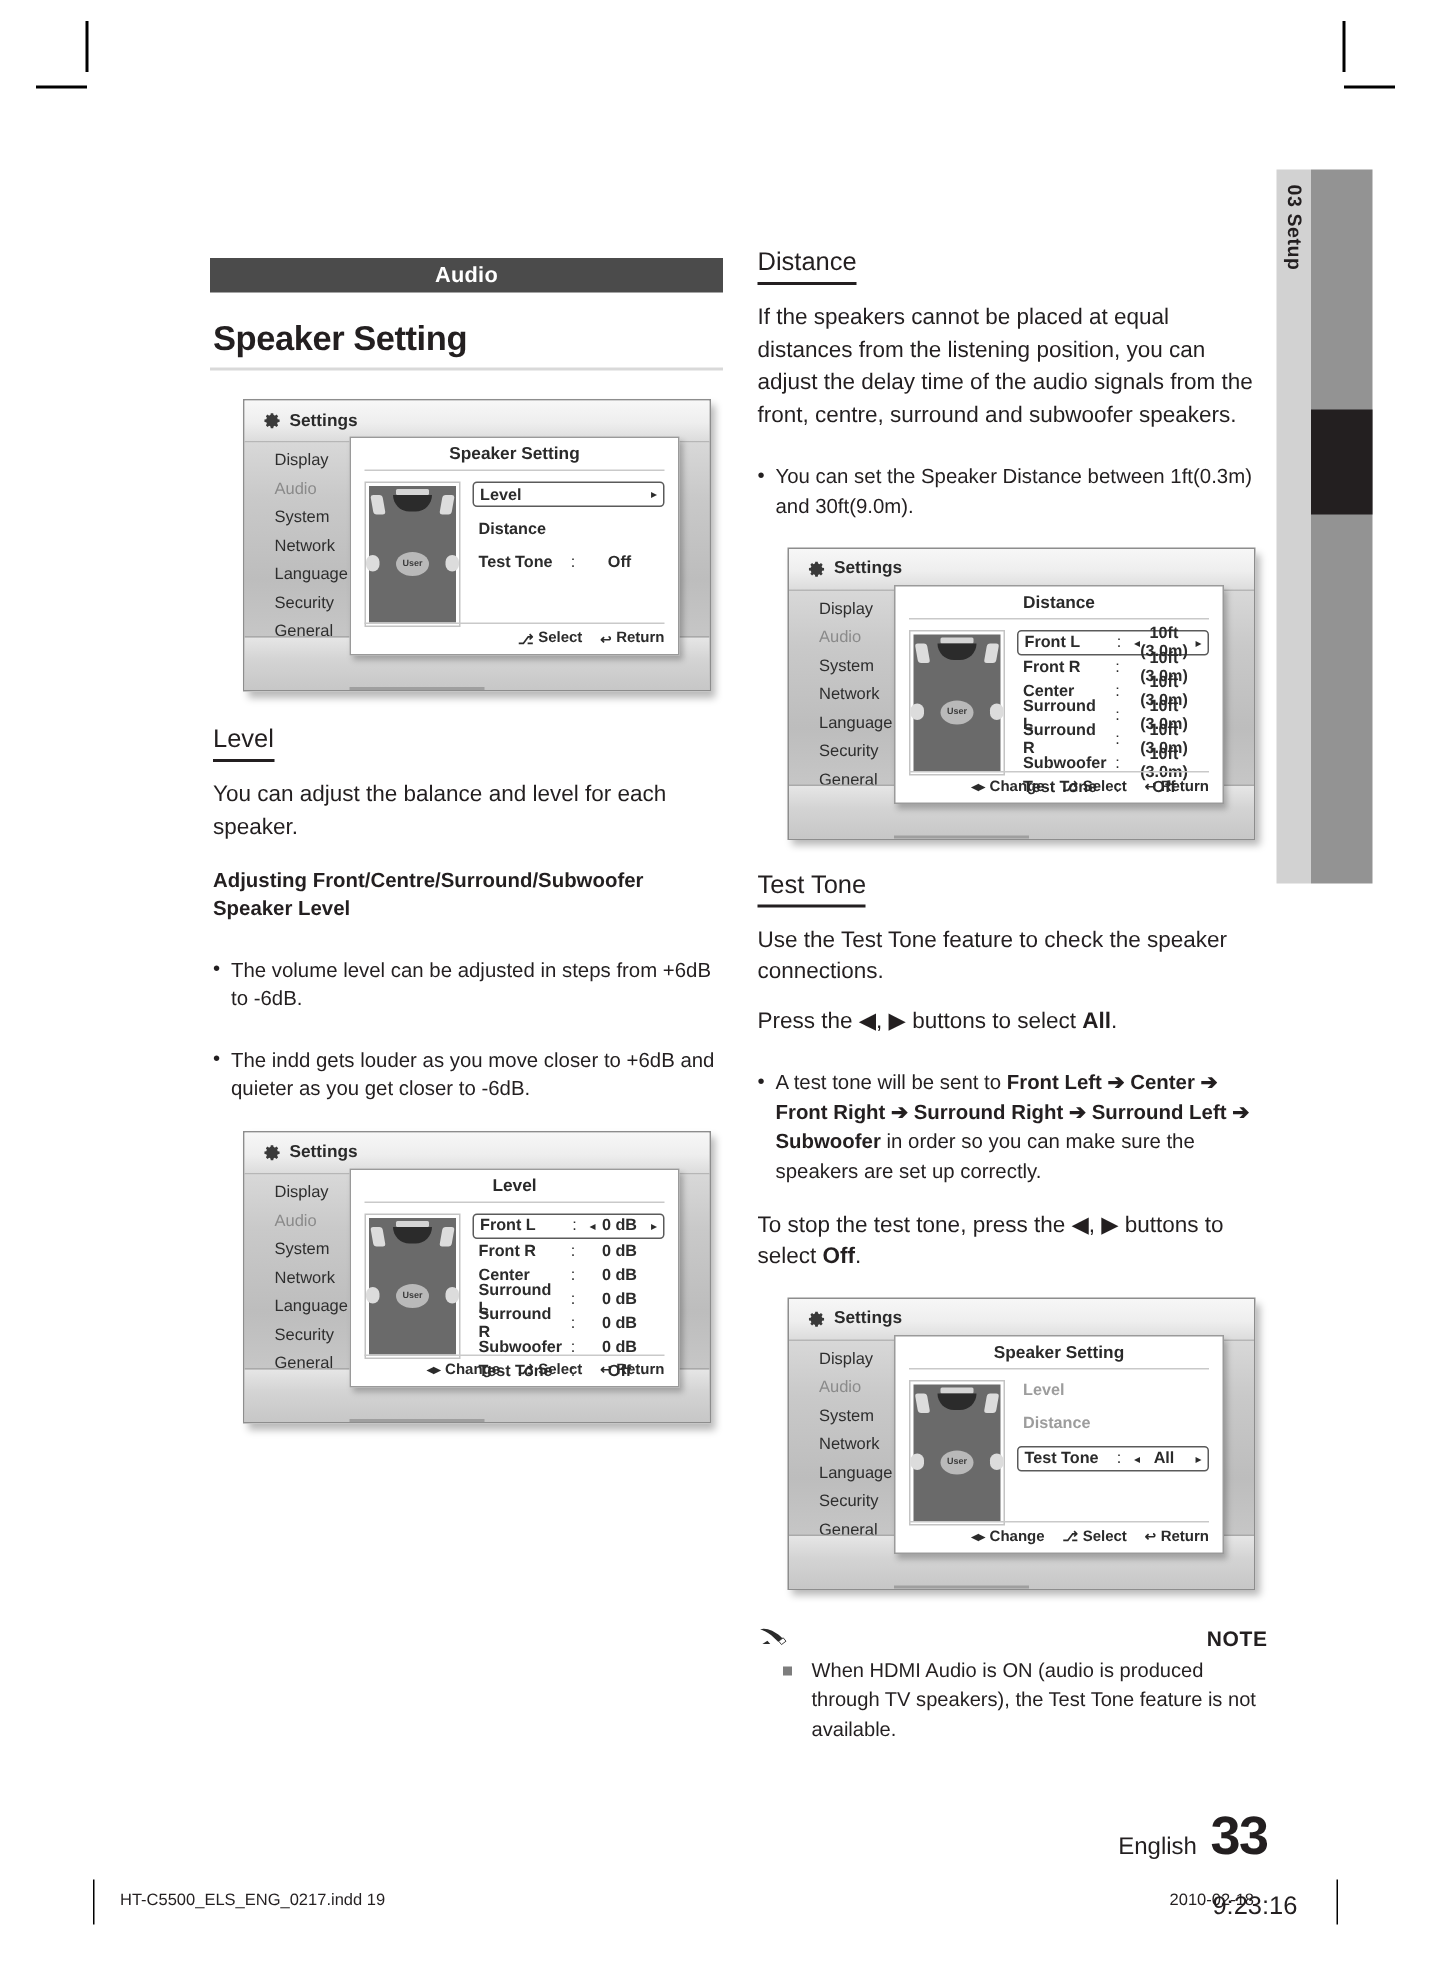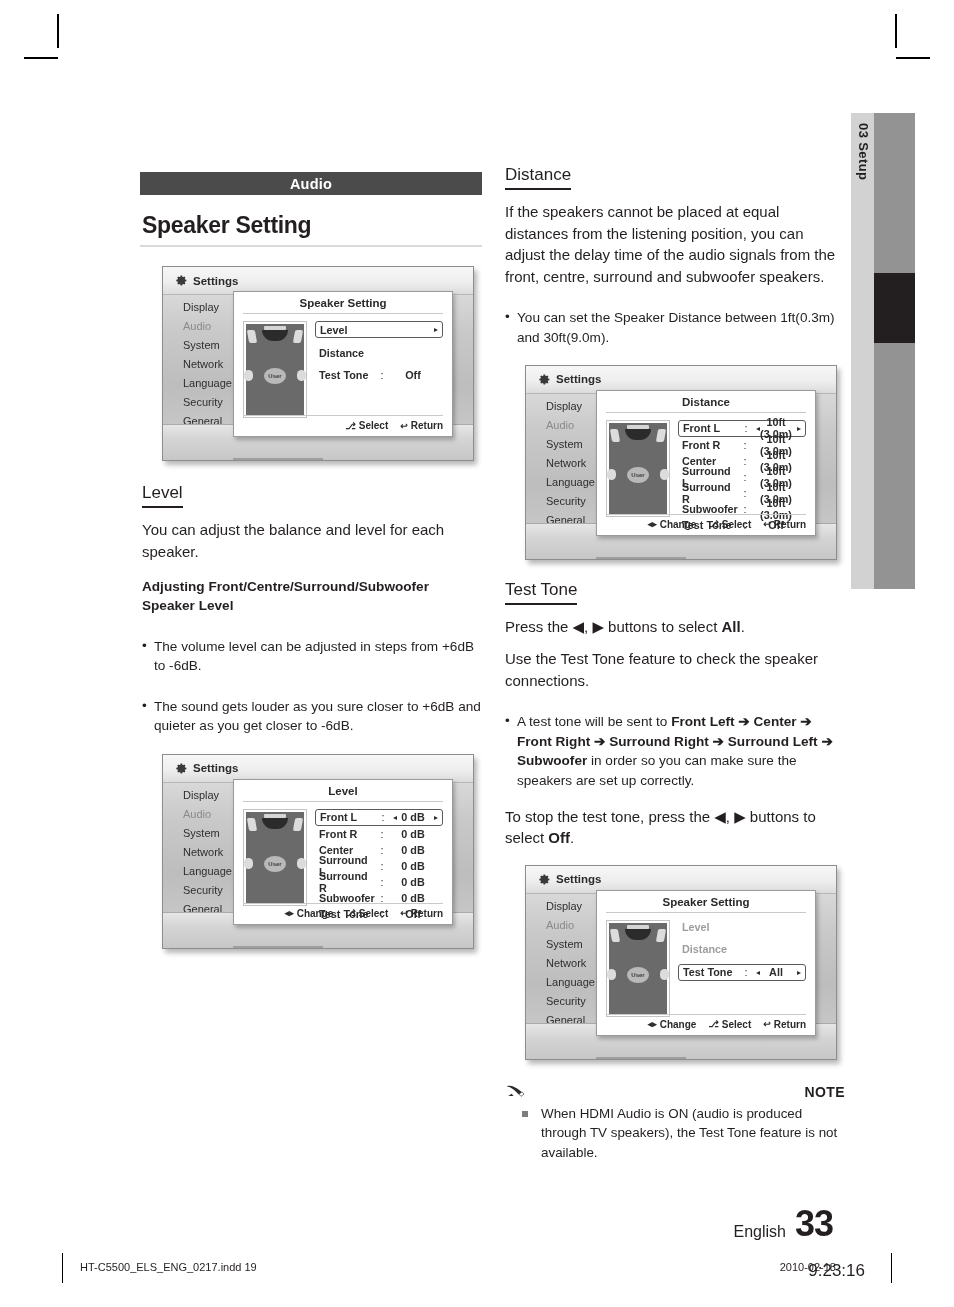--- a/index.html
+++ b/index.html
@@ -133,21 +133,21 @@
   }
   ul.note-list li:before {
     content: "";
     position: absolute; left: 17px; top: 7px;
     width: 6px; height: 6px;
     background: #7d7d7d;
   }
 
   
   .page-footer {
-    position: absolute; left: 0; right: 12px; bottom: 62px;
+    position: absolute; left: 0; right: 0; bottom: 62px;
     display: flex; align-items: flex-end; justify-content: flex-end;
     padding-right: 109px;
   }
   .page-footer .lang { font-size: 16px; margin-right: 9px; margin-bottom: 4px; color: #231f20; }
   .page-footer .num  { font-size: 36px; font-weight: bold; letter-spacing: -1px; color: #231f20; }
 
   .print-footer {
     position: absolute; left: 0; right: 0; bottom: 22px;
     height: 32px;
   }
@@ -410,21 +410,21 @@
       <div class="tv-underline-accent" style="left:70px;width:90px;"></div>
     </div>
   </div>
 
   <div style="margin-top:22px;">
     <h2 class="h-sub">Level</h2>
     <p class="body">You can adjust the balance and level for each speaker.</p>
     <h3 class="h-bold">Adjusting Front/Centre/Surround/Subwoofer Speaker Level</h3>
     <ul class="bullets" id="level-bullets">
         <li>The volume level can be adjusted in steps from +6dB to -6dB.</li>
-        <li>The sound gets louder as you sure closer to +6dB and quieter as you get closer to -6dB.</li>
+        <li>The indd gets louder as you move closer to +6dB and quieter as you get closer to -6dB.</li>
       </ul>
   </div>
 
   <div class="tv" style="width:310px;height:193px;margin-top:18px;margin-left:22px;">
     <div class="tv-titlebar">
       <svg class="gear" viewBox="0 0 24 24">
         <path fill="#3a3a3a" d="M12 8a4 4 0 100 8 4 4 0 000-8zm0 6a2 2 0 110-4 2 2 0 010 4z"></path>
         <path fill="#3a3a3a" d="M21 13.5v-3l-2.3-.4a7 7 0 00-.7-1.7l1.3-1.9-2.1-2.1-1.9 1.3a7 7 0 00-1.7-.7L13.2 2.7h-3L9.8 5a7 7 0 00-1.7.7L6.2 4.4 4.1 6.5l1.3 1.9a7 7 0 00-.7 1.7l-2.3.4v3l2.3.4c.2.6.4 1.2.7 1.7l-1.3 1.9 2.1 2.1 1.9-1.3c.5.3 1.1.5 1.7.7l.4 2.3h3l.4-2.3c.6-.2 1.2-.4 1.7-.7l1.9 1.3 2.1-2.1-1.3-1.9c.3-.5.5-1.1.7-1.7l2.3-.4z"></path>
       </svg>
       <span class="tv-title-text">Settings</span>
@@ -642,24 +642,24 @@
             </span>
           </div>
       </div>
       <div class="tv-underline-accent" style="left:70px;width:90px;"></div>
     </div>
   </div>
 
   
   <div style="margin-top:20px;">
     <h2 class="h-sub">Test Tone</h2>
+    <p class="body">Use the Test Tone feature to check the speaker connections.</p>
     <p class="body">
       <span>Press the ◀, ▶ buttons to select </span><b>All</b><span>.</span>
     </p>
-    <p class="body">Use the Test Tone feature to check the speaker connections.</p>
     <ul class="bullets">
       <li>
         <span>A test tone will be sent to </span><b>Front Left ➔ Center ➔ Front Right ➔ Surround Right ➔ Surround Left ➔ Subwoofer</b><span> in order so you can make sure the speakers are set up correctly.</span>
       </li>
     </ul>
     <p class="body" style="margin-top:15px;">
       <span>To stop the test tone, press the ◀, ▶ buttons to select </span><b>Off</b><span>.</span>
     </p>
   </div>
 

